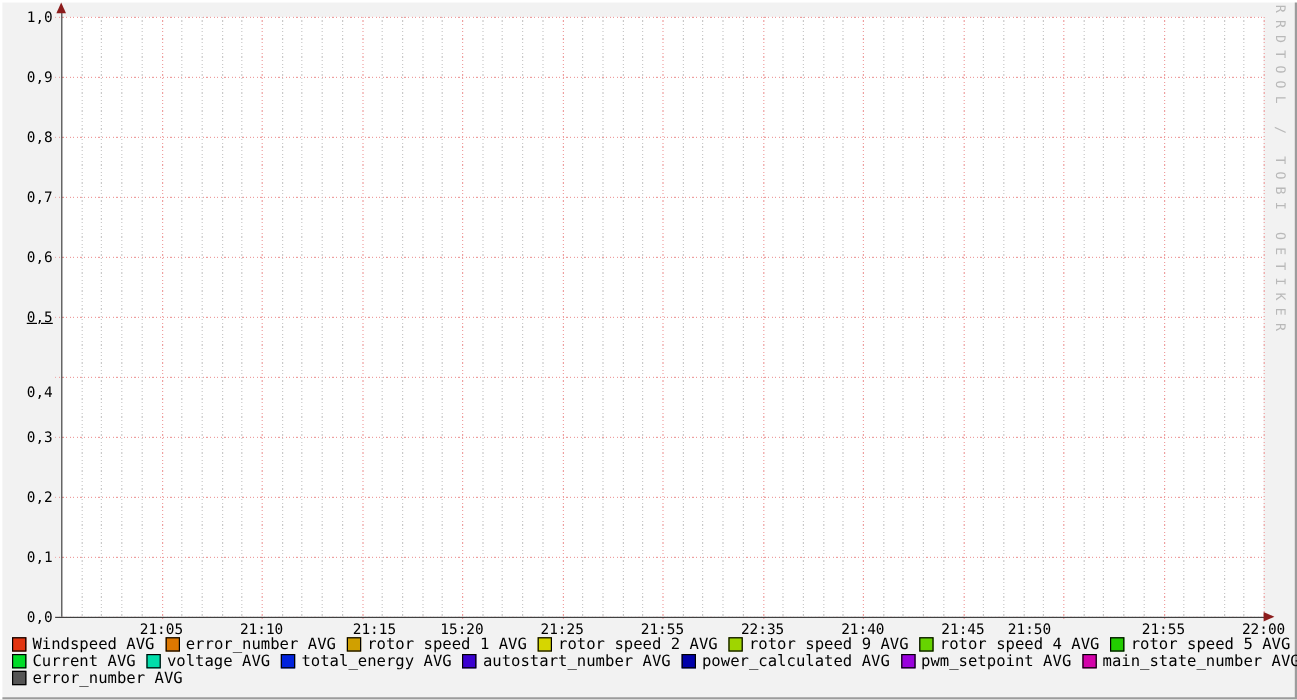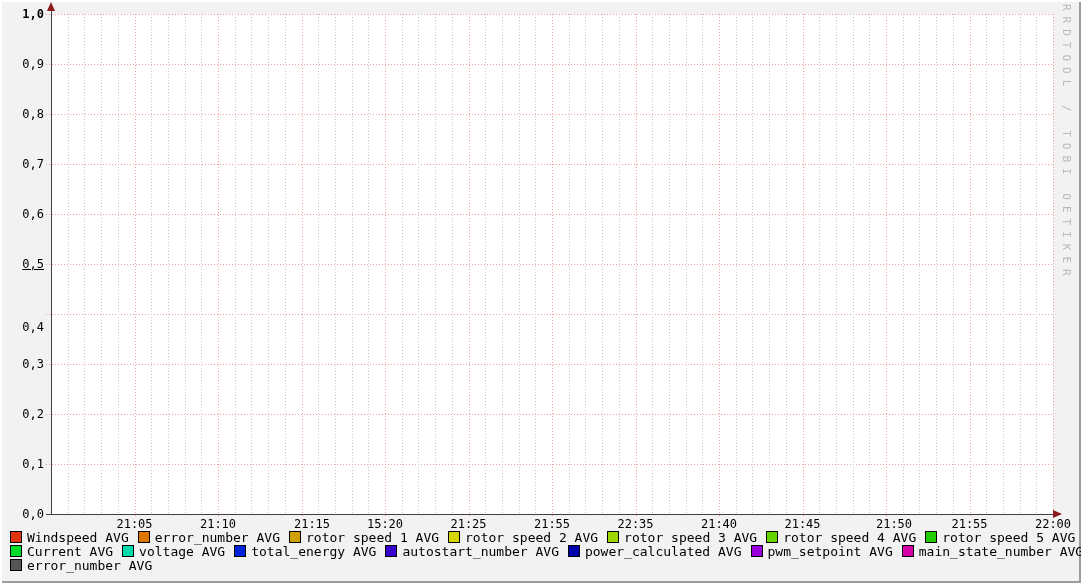--- a/index.html
+++ b/index.html
@@ -105,21 +105,21 @@
       <div class="vline-major" style="left: 802.5px; top: 14px; height: 503px;"></div>
       <div class="vline-major" style="left: 886px; top: 14px; height: 503px;"></div>
       <div class="vline-major" style="left: 969.5px; top: 14px; height: 503px;"></div>
       <div class="vline-major" style="left: 1053px; top: 14px; height: 503px;"></div>
     </div>
   <div id="yaxis"></div>
   <div id="xaxis"></div>
   <div id="yarrow"></div>
   <div id="xarrow"></div>
   <div id="ylabels">
-      <div class="ylabel" style="top: 7px; font-weight: bold;">1,0</div>
+      <div class="ylabel" style="top: 7px;">1,0</div>
       <div class="ylabel" style="top: 57px;">0,9</div>
       <div class="ylabel" style="top: 107px;">0,8</div>
       <div class="ylabel" style="top: 157px;">0,7</div>
       <div class="ylabel" style="top: 207px;">0,6</div>
       <div class="ylabel" style="top: 257px; text-decoration: underline;">0,5</div>
       <div class="ylabel" style="top: 320px;">0,4</div>
       <div class="ylabel" style="top: 357px;">0,3</div>
       <div class="ylabel" style="top: 407px;">0,2</div>
       <div class="ylabel" style="top: 457px;">0,1</div>
       <div class="ylabel" style="top: 507px;">0,0</div>
@@ -127,21 +127,21 @@
   <div id="xlabels">
       <div class="xlabel" style="left: 102.5px;">21:05</div>
       <div class="xlabel" style="left: 186px;">21:10</div>
       <div class="xlabel" style="left: 280px;">21:15</div>
       <div class="xlabel" style="left: 353px;">15:20</div>
       <div class="xlabel" style="left: 436.5px;">21:25</div>
       <div class="xlabel" style="left: 520px;">21:55</div>
       <div class="xlabel" style="left: 603.5px;">22:35</div>
       <div class="xlabel" style="left: 687px;">21:40</div>
       <div class="xlabel" style="left: 770.5px;">21:45</div>
-      <div class="xlabel" style="left: 862px;">21:50</div>
+      <div class="xlabel" style="left: 812px; text-align: right;">21:50</div>
       <div class="xlabel" style="left: 937.5px;">21:55</div>
       <div class="xlabel" style="left: 1021px;">22:00</div>
     </div>
   <div id="watermark">RRDTOOL / TOBI OETIKER</div>
   <div id="legend">
       <div class="legend-row">
         <div class="legend-item">
           <div class="legend-swatch" style="background: rgb(226, 52, 16);"></div>
           <span>Windspeed AVG</span>
         </div>
@@ -152,21 +152,21 @@
         <div class="legend-item">
           <div class="legend-swatch" style="background: rgb(208, 160, 0);"></div>
           <span>rotor speed 1 AVG</span>
         </div>
         <div class="legend-item">
           <div class="legend-swatch" style="background: rgb(214, 214, 0);"></div>
           <span>rotor speed 2 AVG</span>
         </div>
         <div class="legend-item">
           <div class="legend-swatch" style="background: rgb(159, 213, 0);"></div>
-          <span>rotor speed 3 AVG</span>
+          <span>rotor speed 9 AVG</span>
         </div>
         <div class="legend-item">
           <div class="legend-swatch" style="background: rgb(102, 212, 0);"></div>
           <span>rotor speed 4 AVG</span>
         </div>
         <div class="legend-item">
           <div class="legend-swatch" style="background: rgb(34, 204, 0);"></div>
           <span>rotor speed 5 AVG</span>
         </div>
       </div>

